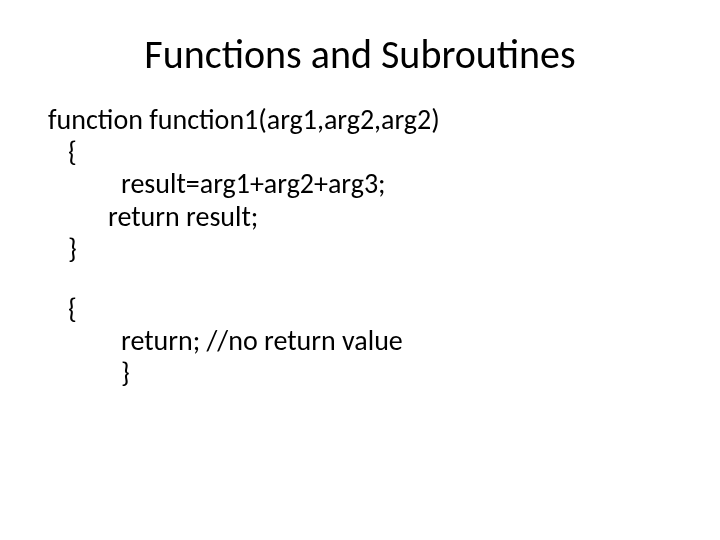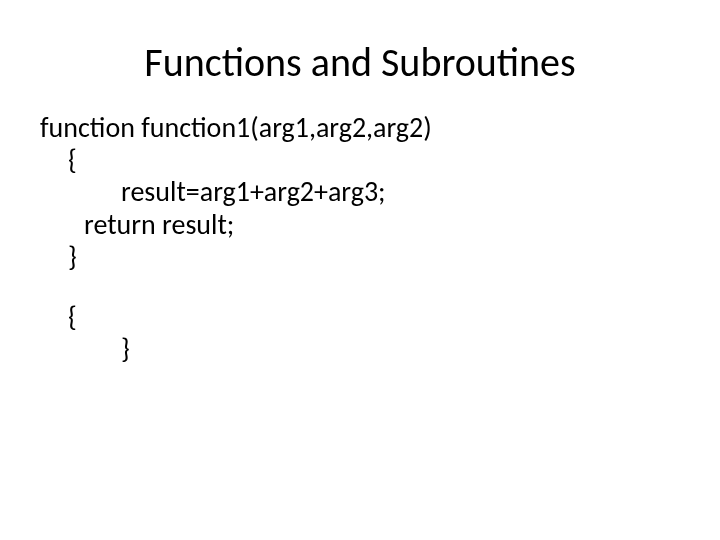--- a/index.html
+++ b/index.html
@@ -8,49 +8,50 @@
     width: 720px;
     height: 540px;
     background: #ffffff;
     font-family: Calibri, "Segoe UI", Arial, sans-serif;
     color: #000;
   }
   .slide {
     width: 720px;
     height: 540px;
     box-sizing: border-box;
-    padding: 28px 40px 20px 40px;
+    padding: 20px 40px 20px 40px;
   }
   .title {
     font-size: 40px;
     text-align: center;
     margin: 10px 0 25px 0;
     font-weight: 400;
   }
   .block {
     font-size: 28px;
     line-height: 1.15;
     margin-bottom: 28px;
   }
-  .l0 { margin-left: 0; }
+  .l0 { margin-left: 8px; }
   .l1 { margin-left: 28px; }
   .l2 { margin-left: 81px; }
-  .l3 { margin-left: 44px; }
+  .l3 { margin-left: 68px; }
 </style>
 </head>
 <body>
 
 <div class="slide">
   <div class="title">Functions and Subroutines</div>
 
   <div class="block">
     <div class="l0">function function1(arg1,arg2,arg2)</div>
     <div class="l1">{</div>
     <div class="l2">result=arg1+arg2+arg3;</div>
     <div class="l3">return result;</div>
     <div class="l1">}</div>
   </div>
 
   <div class="block">
     <div class="l1">{</div>
+    <div class="l2">return;   //no return value</div>
     <div class="l2">}</div>
   </div>
 </div>
 
 </body></html>

